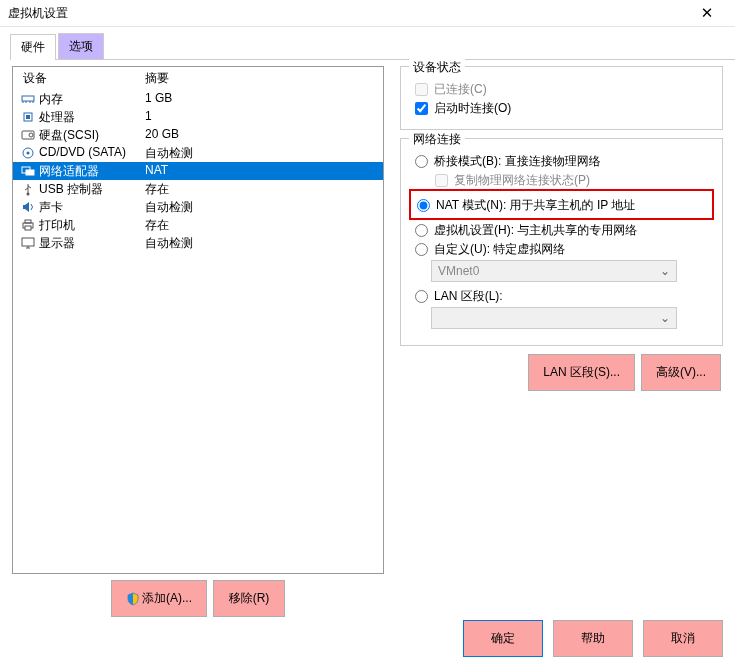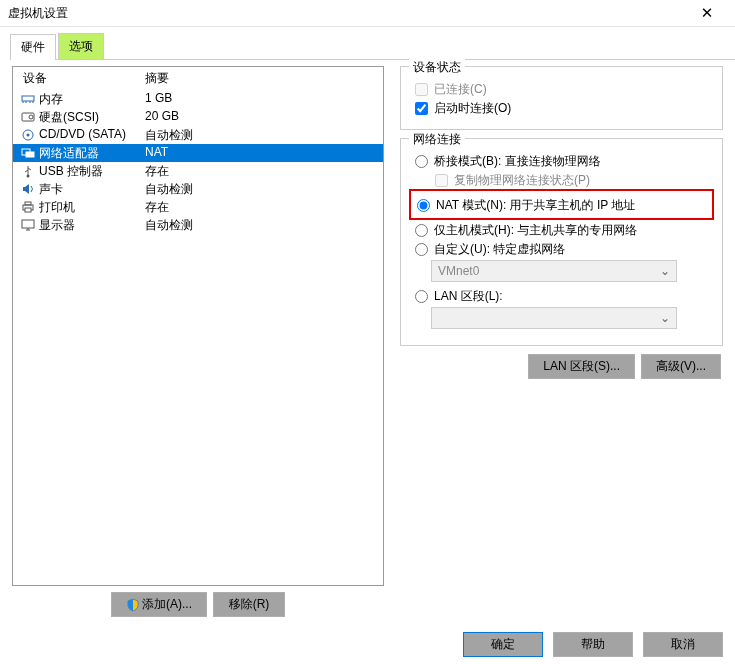--- a/index.html
+++ b/index.html
@@ -1,35 +1,35 @@
 <!DOCTYPE html>
 <html><head>
 <meta charset="utf-8">
 <style>
 * { box-sizing: border-box; margin: 0; padding: 0; font-family: "Microsoft YaHei", "SimSun", sans-serif; font-size: 12px; }
 body { background: #fff; width: 735px; height: 665px; overflow: hidden; }
 .titlebar { height: 27px; display: flex; align-items: center; padding: 0 8px; border-bottom: 1px solid #e5e5e5; }
 .titlebar .title { flex: 1; }
 .titlebar .close { width: 40px; text-align: center; font-size: 15px; cursor: default; }
 .tabs { margin: 6px 0 0 10px; display: flex; border-bottom: 1px solid #ccc; }
-.tab { padding: 4px 10px; border: 1px solid #ccc; border-bottom: none; margin-right: 2px; background: #bef264; cursor: default; }
+.tab { padding: 4px 10px; border: 1px solid #ccc; border-bottom: none; margin-right: 2px; background: #c4b5fd; cursor: default; }
 .tab.active { background: #fff; position: relative; top: 1px; }
 .main { display: flex; padding: 6px 12px 0 12px; height: 557px; }
 .left { width: 372px; display: flex; flex-direction: column; }
 .device-list { flex: 1; border: 1px solid #999; background: #fff; position: relative; }
 .header-row { display: flex; padding: 3px 6px; border-bottom: 0; }
 .header-row .col1 { width: 126px; font-weight: normal; padding-left: 4px; }
 .header-row .col2 { flex: 1; }
 .row { display: flex; align-items: flex-start; padding: 1px 6px; height: 18px; cursor: default; }
 .row .icon { width: 18px; height: 16px; display: inline-flex; align-items: center; justify-content: center; }
 .row .name { width: 108px; padding-left: 2px; }
 .row .summary { flex: 1; }
 .row.selected { background: #0078d7; color: #ffffff; }
 .left-buttons { display: flex; justify-content: center; gap: 6px; margin-top: 6px; }
-.btn { border: 1px solid #adadad; background: #a3a3a3; padding: 3px 14px; cursor: default; min-width: 72px; text-align: center; display: inline-flex; align-items: center; justify-content: center; gap: 2px; }
+.btn { border: 1px solid #adadad; background: #fca5a5; padding: 9px 14px; cursor: default; min-width: 72px; text-align: center; display: inline-flex; align-items: center; justify-content: center; gap: 2px; }
 .btn.primary { border: 1.5px solid #0078d7; }
 .right { flex: 1; padding-left: 16px; }
 .group { border: 1px solid #ccc; margin-bottom: 8px; position: relative; padding: 12px 10px 10px 10px; }
 .group-title { position: absolute; top: -8px; left: 8px; background: #fff; padding: 0 4px; }
 .checkbox-line, .radio-line { display: flex; align-items: center; gap: 4px; margin: 2px 0; padding-left: 4px; cursor: default; }
 .checkbox-line.disabled, .radio-line.disabled { color: #888; align-items: center; }
 .sub-indent { margin-left: 20px; }
 .select-disabled { background: #f0f0f0; border: 1px solid #ccc; color: #888; height: 22px; width: 246px; margin: 2px 0 6px 20px; display: flex; align-items: center; padding: 0 6px; justify-content: space-between; }
 .select-disabled .chev { color: #666; }
 .highlight-box { border: 2px solid #e10000; padding: 4px 2px 2px 2px; margin: -2px -2px 2px -2px; }
@@ -69,20 +69,30 @@
                 <line x1="10" y1="9" x2="10" y2="11" stroke="#2b6cb0"></line>
                 <line x1="13" y1="9" x2="13" y2="11" stroke="#2b6cb0"></line>
               </svg>
             </span>
             <span class="name">内存</span>
             <span class="summary">1 GB</span>
           </div>
           <div class="row">
             <span class="icon">
               <svg width="16" height="14" viewBox="0 0 16 14">
+                <rect x="4" y="3" width="8" height="8" fill="none" stroke="#2b6cb0"></rect>
+                <rect x="6" y="5" width="4" height="4" fill="#2b6cb0"></rect>
+              </svg>
+            </span>
+            <span class="name">处理器</span>
+            <span class="summary">1</span>
+          </div>
+          <div class="row">
+            <span class="icon">
+              <svg width="16" height="14" viewBox="0 0 16 14">
                 <rect x="2" y="3" width="12" height="8" rx="1" fill="none" stroke="#555"></rect>
                 <circle cx="11" cy="7" r="2" fill="none" stroke="#555"></circle>
               </svg>
             </span>
             <span class="name">硬盘(SCSI)</span>
             <span class="summary">20 GB</span>
           </div>
           <div class="row">
             <span class="icon">
               <svg width="16" height="14" viewBox="0 0 16 14">
@@ -188,21 +198,21 @@
 
       <div class="highlight-box">
         <label class="radio-line">
           <input type="radio" name="net" checked="" style="">
           <span>NAT 模式(N): 用于共享主机的 IP 地址</span>
         </label>
       </div>
 
       <label class="radio-line">
         <input type="radio" name="net" style="">
-        <span>仅主机模式(H): 与主机共享的专用网络</span>
+        <span>虚拟机设置(H): 与主机共享的专用网络</span>
       </label>
 
       <label class="radio-line">
         <input type="radio" name="net" style="">
         <span>自定义(U): 特定虚拟网络</span>
       </label>
       <div class="select-disabled">
         <span>VMnet0</span>
         <span class="chev">⌄</span>
       </div>

